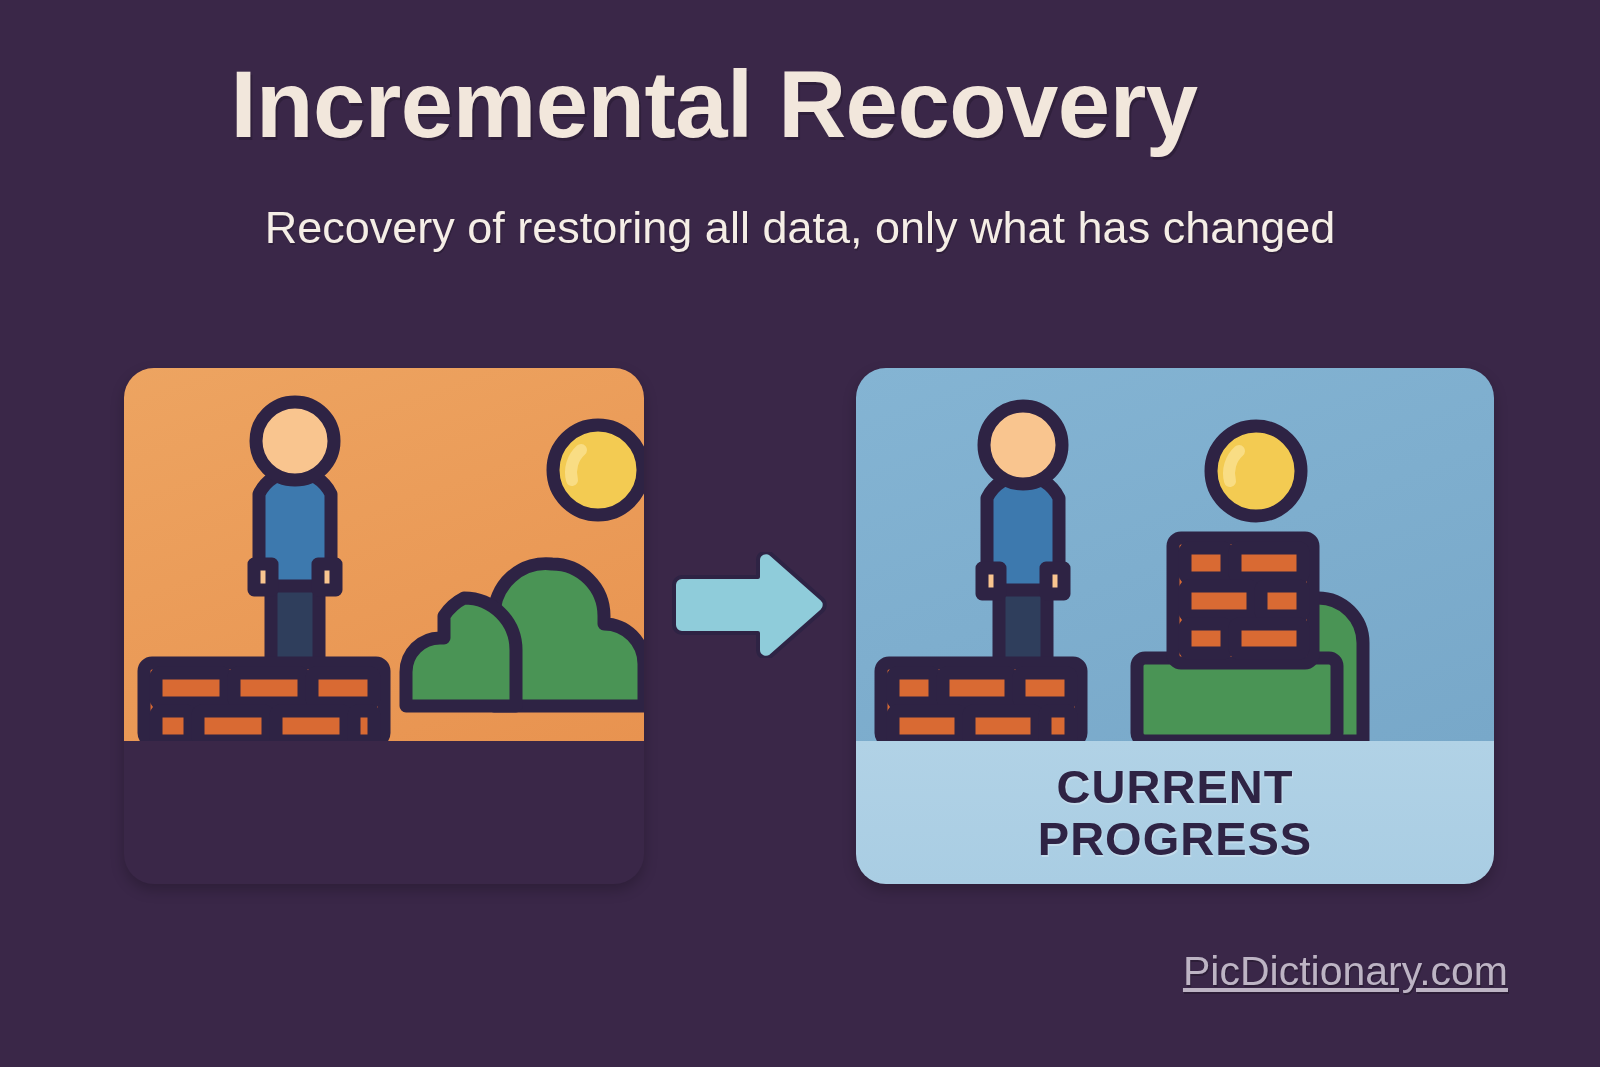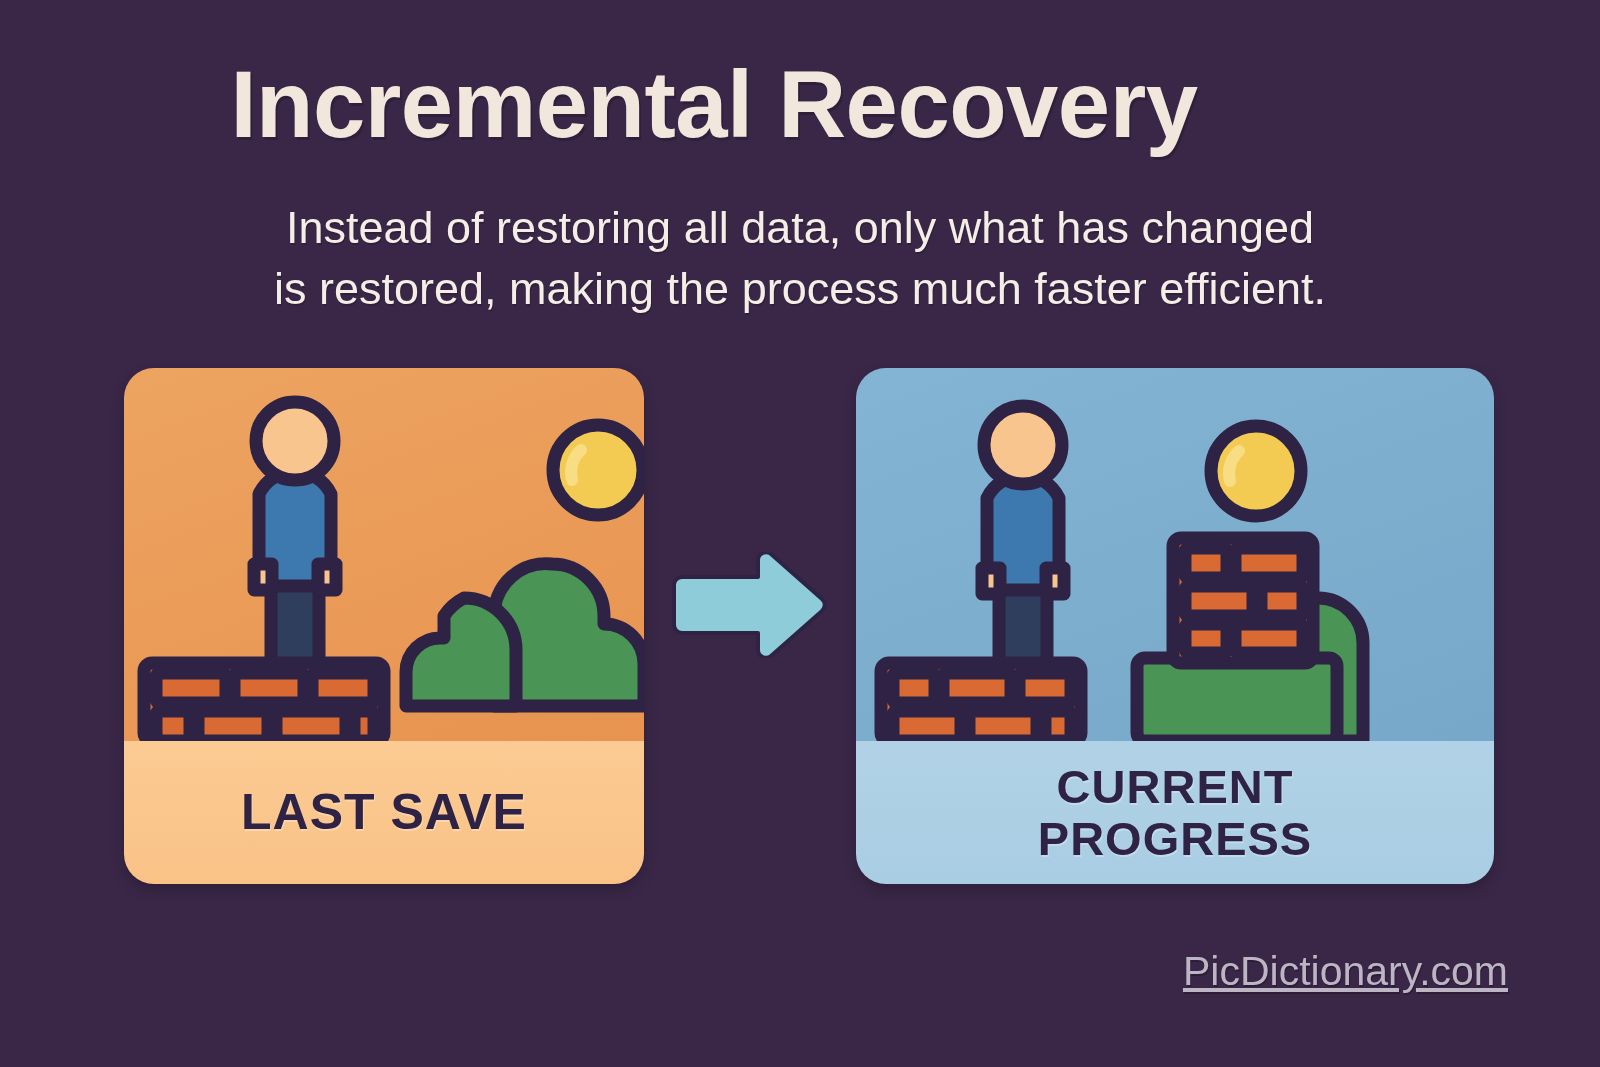--- a/index.html
+++ b/index.html
@@ -115,22 +115,21 @@
   }
 </style>
 </head>
 <body>
 
 <div id="poster">
 
   <div id="title">Incremental Recovery</div>
 
   <div id="subtitle">
-    <span class="sub-line">Instead of restoring all data, only what has changed</span>
-    <span class="sub-line">is restored, making the process much faster efficient.</span>
+    <span class="sub-line">Recovery of restoring all data, only what has changed</span>
   </div>
 
   <div class="card" id="card-left">
     <div class="scene">
       <svg width="520" height="373" viewBox="0 0 520 373">
         <g stroke="#2e2344" stroke-width="13" stroke-linejoin="round" stroke-linecap="round">
 
           <g>
             <circle cx="474" cy="102" r="45" fill="#f3cb52"></circle>
             <path d="M457 82 a30 30 0 0 0 -9 30" fill="none" stroke="#f9dd84" stroke-width="12"></path>
@@ -163,23 +162,20 @@
             <rect x="110" y="305" width="70" height="30" rx="4"></rect>
             <rect x="188" y="305" width="62" height="30" rx="4"></rect>
 
             <rect x="32" y="343" width="34" height="30" rx="4"></rect>
             <rect x="74" y="343" width="70" height="30" rx="4"></rect>
             <rect x="152" y="343" width="70" height="30" rx="4"></rect>
             <rect x="230" y="343" width="20" height="30" rx="4"></rect>
           </g>
         </g>
       </svg>
-    </div>
-    <div class="label-band">
-      <div class="card-label" id="label-left">LAST SAVE</div>
     </div>
   </div>
 
   <div id="arrow">
     <svg width="160" height="106" viewBox="0 0 160 106">
       <path d="M6 33 a8 8 0 0 1 8 -8 h76 v-17 a8 8 0 0 1 13 -6 l51 45 a8 8 0 0 1 0 12 l-51 45 a8 8 0 0 1 -13 -6 v-17 h-76 a8 8 0 0 1 -8 -8 z" fill="#8fccda" stroke="#2e2344" stroke-width="4" stroke-linejoin="round"></path>
     </svg>
   </div>
 
   <div class="card" id="card-right">

